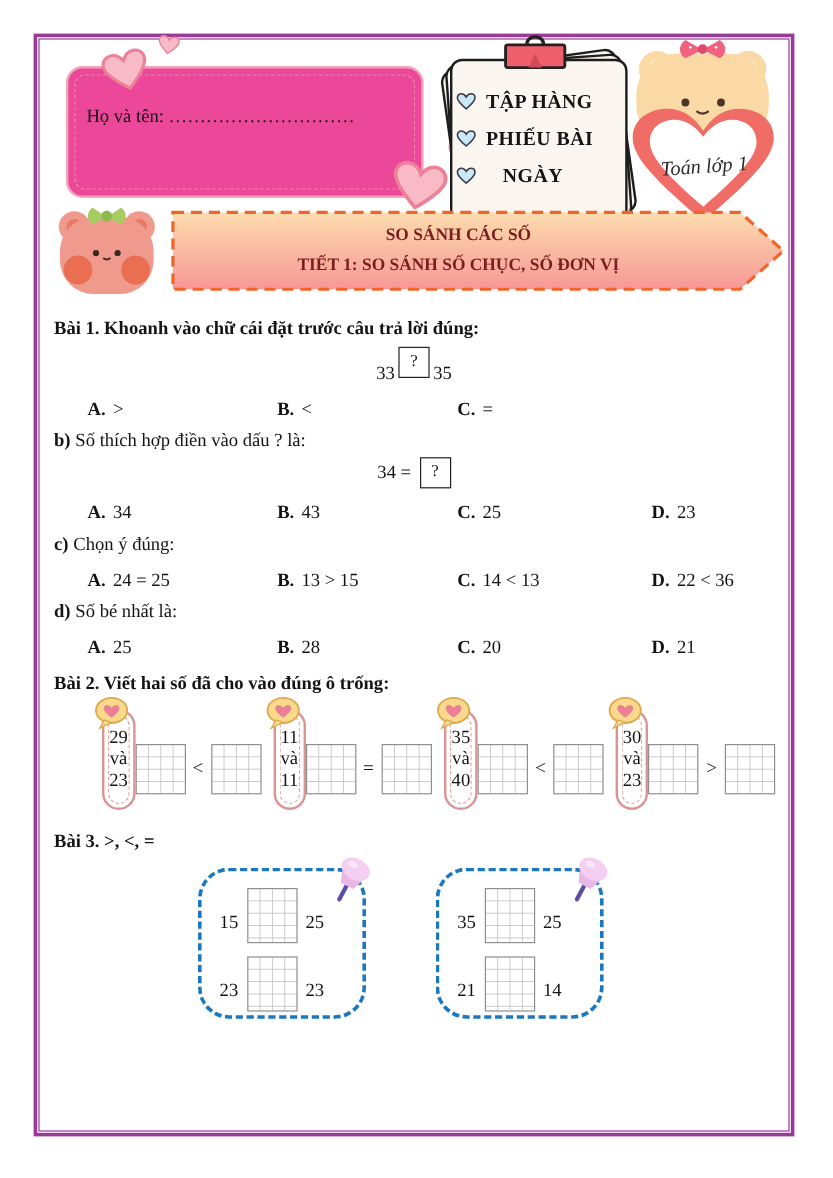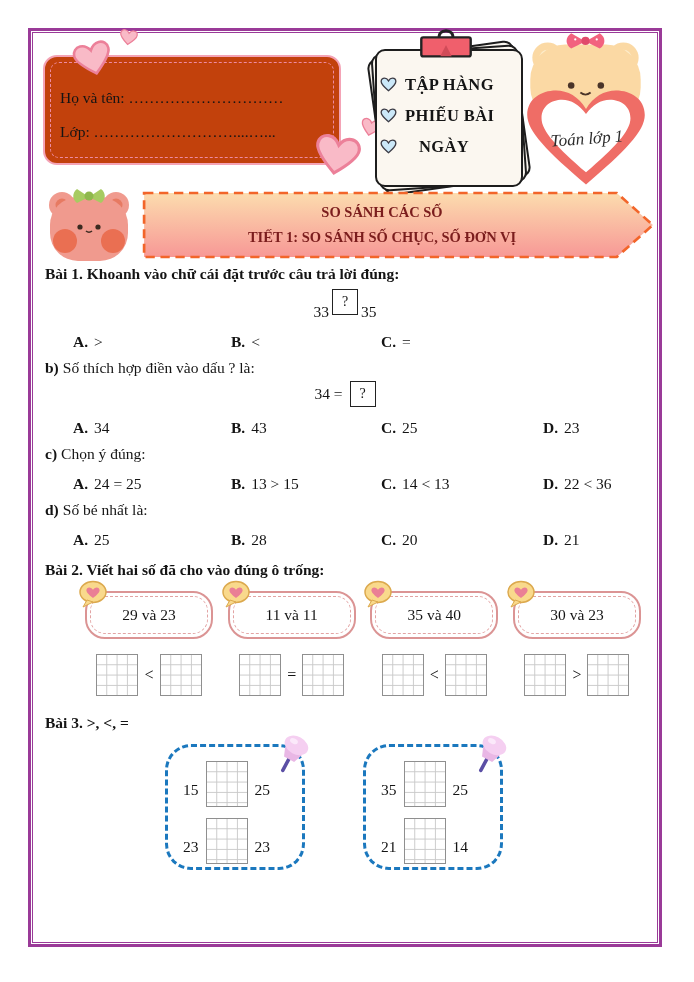--- a/index.html
+++ b/index.html
@@ -9,22 +9,22 @@
   }
   .page { position: relative; width: 694px; height: 982px; background: #fff; overflow: hidden; }
   .frame {
     position: absolute; left: 28px; top: 28px; width: 634px; height: 919px;
     border: 3px solid #9a3a98;
   }
   .frame::before { content:""; position:absolute; inset:1px; border:1.5px solid #9a3a98; pointer-events:none; }
 
   
   .namebox {
-    position: absolute; left: 12px; top: 24px; width: 298px; height: 110px;
-    background: #c2410c; border: 2.5px solid #f4a3b6; border-radius: 14px;
+    position: absolute; left: 24px; top: 24px; width: 298px; height: 110px;
+    background: #ec4899; border: 2.5px solid #f4a3b6; border-radius: 14px;
   }
   .namebox::before { content:""; position:absolute; inset:5px; border:1.5px dashed #ee8aa2; border-radius:9px; }
   .info-lines { position: absolute; left: 15px; top: 24px; font-size: 15.5px; line-height: 34px; white-space: nowrap; }
   .heart { position: absolute; }
   .heart.pink { fill: #f9bac7; stroke: #ec8099; stroke-width: 1.3px; }
   .heart.blue { fill: #cbe8f8; stroke: #3c3c46; stroke-width: 1.6px; position: static; flex: none; }
   .h1 { left: 28px; top: -16px; width: 40px; height: 36px; transform: rotate(-14deg); }
   .h2 { left: 74px; top: -28px; width: 19px; height: 17px; transform: rotate(8deg); }
   .h3 { right: -22px; bottom: -14px; width: 48px; height: 43px; transform: rotate(10deg); }
   .h4 { right: -42px; bottom: 26px; width: 21px; height: 19px; transform: rotate(14deg); }
@@ -43,21 +43,21 @@
 
   
   .teddy { position: absolute; right: 4px; top: 0; width: 138px; height: 162px; }
   .teddy svg { position: absolute; inset: 0; }
   .teddy-label {
     position: absolute; left: 20px; top: 98px; width: 100px; text-align: center;
     font-style: italic; font-size: 17px; color: #2c2c2c; transform: rotate(-4deg);
   }
 
   
-  .banner-row { position: absolute; left: 14px; top: 156px; right: 2px; height: 76px; display: flex; align-items: center; gap: 8px; }
+  .banner-row { position: absolute; left: 14px; top: 140px; right: 2px; height: 76px; display: flex; align-items: center; gap: 8px; }
   .bear-face { width: 88px; height: 80px; flex: none; }
   .banner { position: relative; flex: 1; height: 70px; }
   .banner svg.bg { position: absolute; inset: 0; width: 100%; height: 100%; }
   .banner-text {
     position: absolute; inset: 0; padding-right: 34px;
     display: flex; flex-direction: column; justify-content: center; align-items: center;
     color: #7b1d1d; font-weight: bold; font-size: 14.5px; line-height: 1.7; text-align: center;
   }
 
   
@@ -73,21 +73,21 @@
     width: 26px; height: 26px; border: 1.4px solid #222; display: inline-flex;
     align-items: center; justify-content: center; font-size: 14px; background: #fff;
   }
   .eq-a .qbox { margin: 0 3px 6px; }
   .eq-b .qbox { margin-left: 7px; }
   .opts { display: grid; grid-template-columns: 158px 150px 162px 1fr; padding-left: 28px; margin: 12px 0 8px; }
   .opt b { margin-right: 6px; }
 
   
   .ex2-cards { display: flex; justify-content: space-between; margin: 12px 4px 0 40px; }
-  .card-col { width: 128px; display: flex; flex-direction: column; align-items: center; }
+  .card-col { width: 128px; display: flex; align-items: center; }
   .pill {
     position: relative; width: 100%; border: 2px solid #db9494; border-radius: 20px;
     background: #fff; padding: 13px 4px; text-align: center; font-size: 15.5px;
   }
   .pill::before { content:""; position:absolute; inset:3px; border:1.5px dashed #e2a3a3; border-radius:15px; pointer-events:none; }
   .badge { position: absolute; left: -9px; top: -13px; width: 34px; height: 30px; z-index: 2; }
   .grid-pair { display: flex; align-items: center; gap: 6px; margin-top: 15px; }
   .grid {
     width: 42px; height: 42px; border: 1.5px solid #8f8f8f; background: #fff;
     background-image: linear-gradient(to right, #c9c9c9 1px, transparent 1px),
@@ -119,21 +119,20 @@
     </symbol>
   </defs>
 </svg>
 
 <div class="page">
   <div class="frame">
 
     <div class="namebox">
       <div class="info-lines">
         <div><span>Họ và tên:</span> <span>…………………………</span></div>
-        <div><span>Lớp:</span> <span>………………………....…...</span></div>
       </div>
       <svg class="heart pink h1">
           <use href="#sym-heart"></use>
         </svg>
       <svg class="heart pink h2">
           <use href="#sym-heart"></use>
         </svg>
       <svg class="heart pink h3">
           <use href="#sym-heart"></use>
         </svg>

